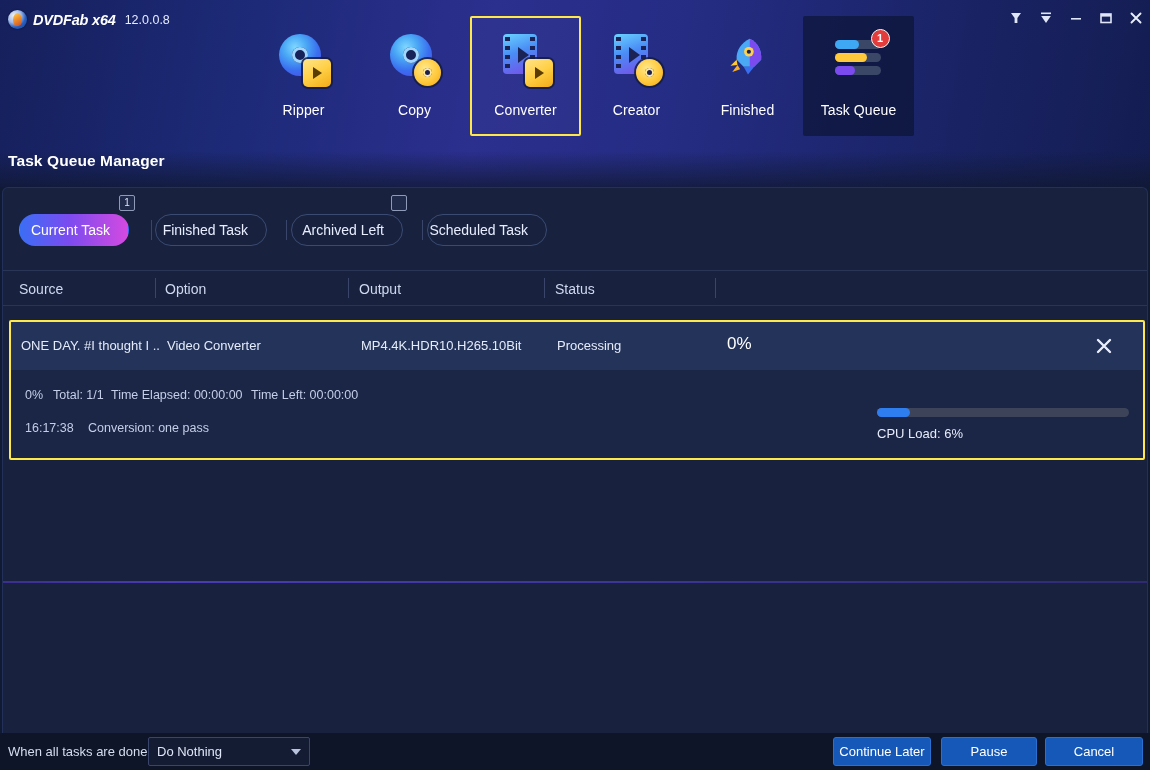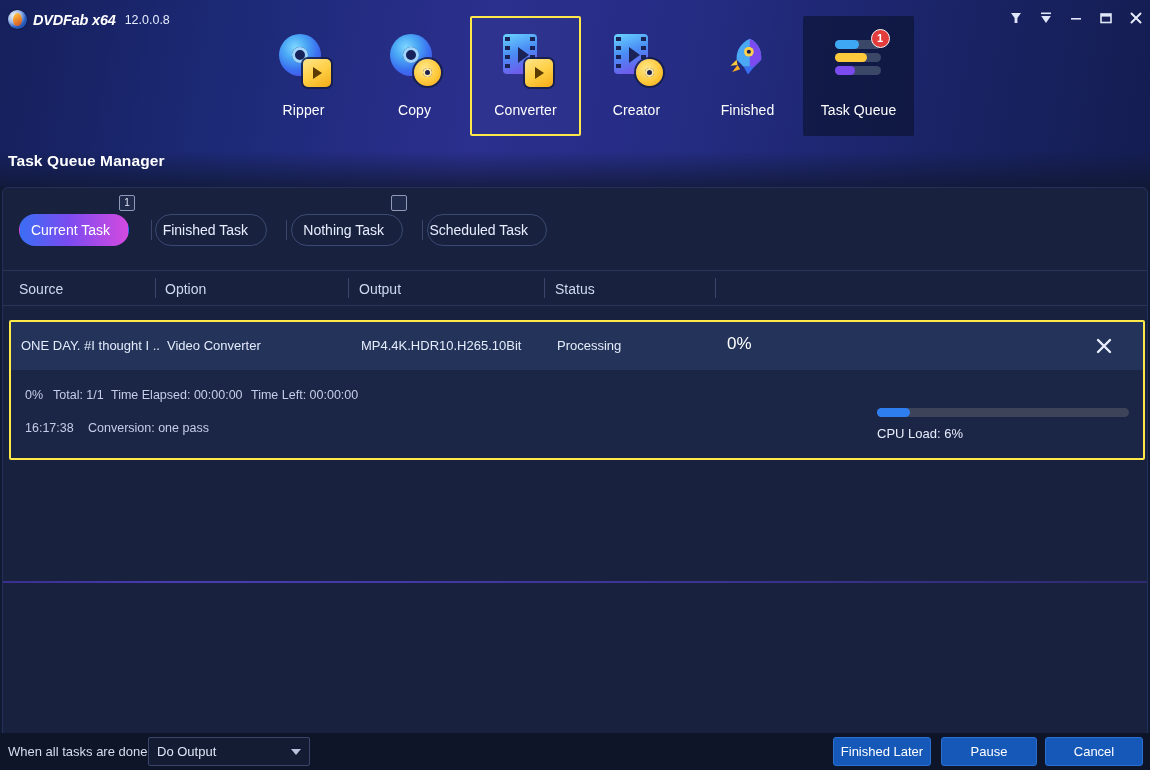--- a/index.html
+++ b/index.html
@@ -594,21 +594,21 @@
       </div>
       <div class="tab-badge" style="left:116px;">1</div>
       <div class="tab-sep" style="left:148px;"></div>
 
       <div class="tab" style="left:152px; width:112px;">
         <span>Finished Task</span>
       </div>
       <div class="tab-sep" style="left:283px;"></div>
 
       <div class="tab" style="left:288px; width:112px;">
-        <span>Nothing Task</span>
+        <span>Archived Left</span>
       </div>
       <div class="tab-badge" style="left:388px;"></div>
       <div class="tab-sep" style="left:419px;"></div>
 
       <div class="tab" style="left:424px; width:120px;">
         <span>Scheduled Task</span>
       </div>
 
     </div>
 
@@ -658,26 +658,26 @@
     </div>
 
     <div class="divider"></div>
 
   </div>
 
   <div class="bottombar">
     <div class="bb-label">When all tasks are done:</div>
 
     <div class="select">
-      <div class="select-val">Do Output</div>
+      <div class="select-val">Do Nothing</div>
       <div class="caret"></div>
     </div>
 
     <div class="btn" style="left:833px; width:98px;">
-      <span>Finished Later</span>
+      <span>Continue Later</span>
     </div>
     <div class="btn" style="left:941px; width:96px;">
       <span>Pause</span>
     </div>
     <div class="btn" style="left:1045px; width:98px;">
       <span>Cancel</span>
     </div>
   </div>
 
 </div>

